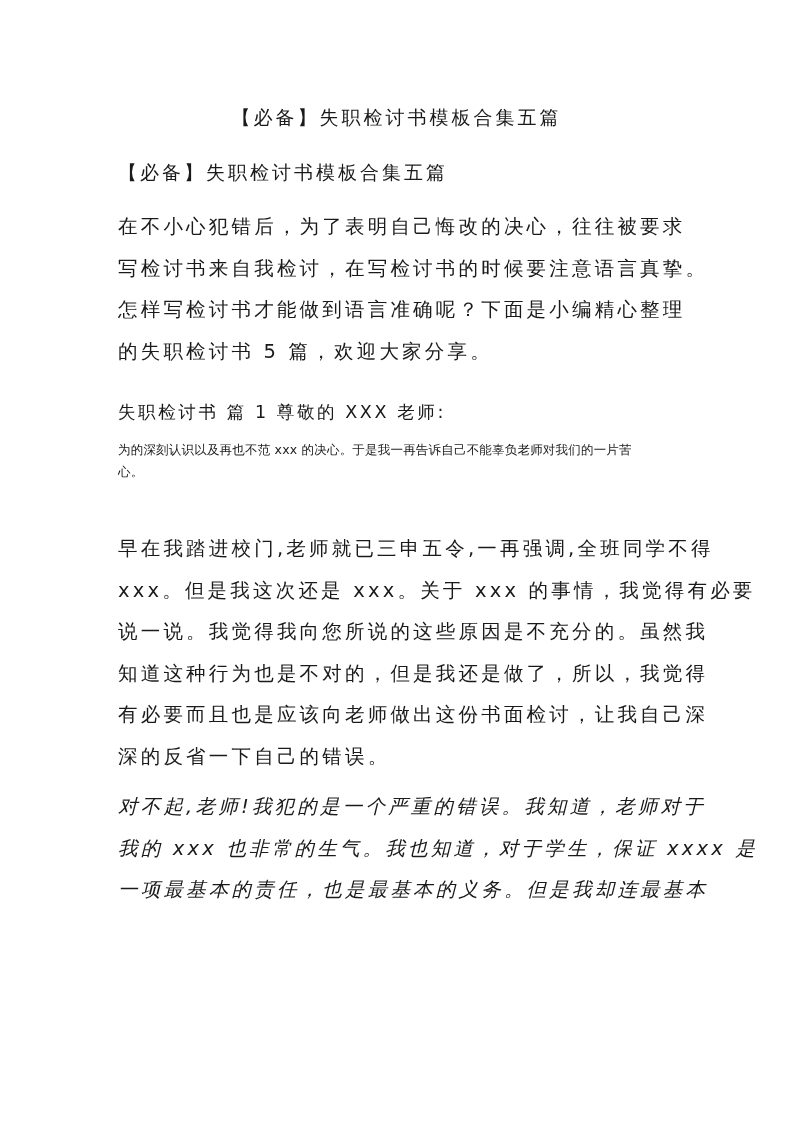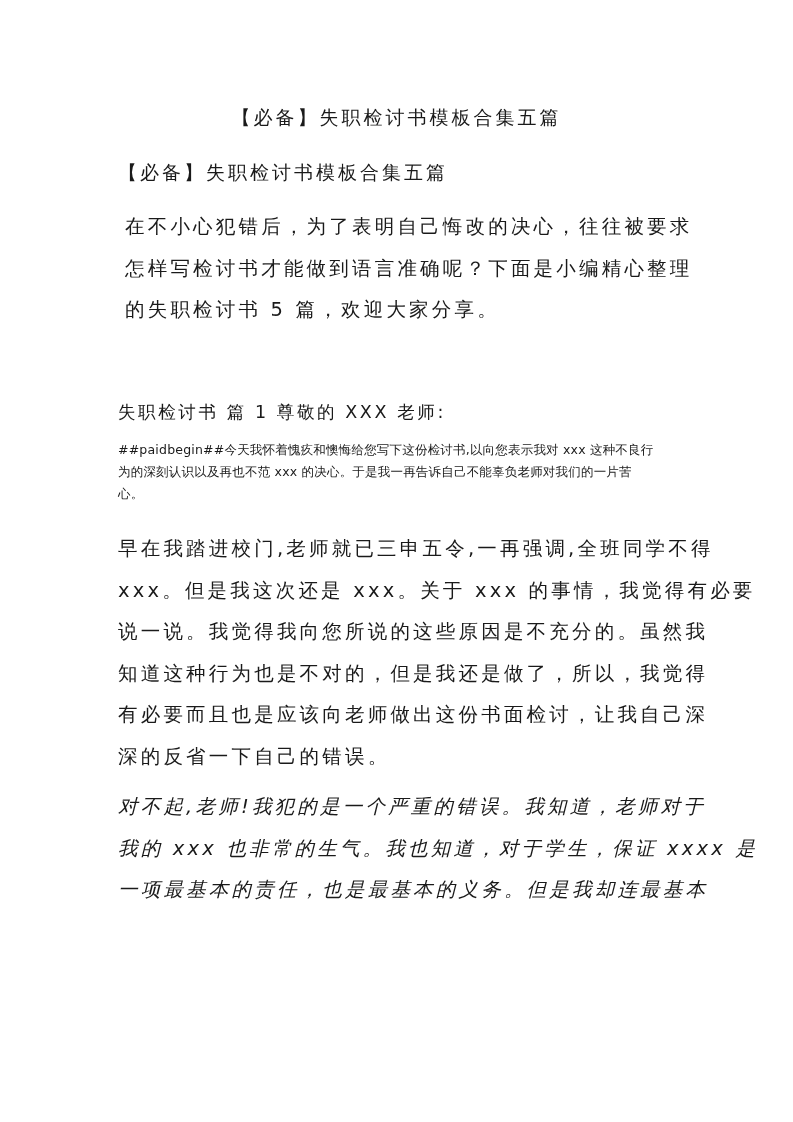--- a/index.html
+++ b/index.html
@@ -2,46 +2,46 @@
 <html><head>
 <meta charset="utf-8">
 <style>
   html, body { margin: 0; padding: 0; background: #ffffff; }
   body { width: 793px; height: 1122px; position: relative; overflow: hidden; color: #1a1a1a; font-family: "DejaVu Sans", "Liberation Sans", sans-serif; }
   .page { position: absolute; left: 0; top: 0; width: 793px; height: 1122px; }
   .doc-title { position: absolute; left: 0; width: 793px; top: 102px; text-align: center; font-size: 19px; letter-spacing: 3px; line-height: 30px; }
   .sub-title { position: absolute; left: 118px; top: 157px; font-size: 19px; letter-spacing: 3px; line-height: 30px; white-space: nowrap; }
   .para { position: absolute; left: 118px; width: 560px; font-size: 19.5px; line-height: 41.5px; letter-spacing: 3.2px; text-align: justify; }
   .para .line { display: block; white-space: nowrap; }
-  .p-intro { top: 206px; margin-left: 7px; }
+  .p-intro { top: 206px; }
   .p-section { top: 397px; font-size: 17.5px; letter-spacing: 2.6px; line-height: 30px; }
   .p-small { position: absolute; left: 118px; width: 565px; top: 439px; font-size: 12.5px; line-height: 22px; letter-spacing: 0.2px; }
   .p-small .line { display: block; white-space: nowrap; }
   .p-1 { top: 528px; }
   .p-2 { top: 786px; font-style: italic; }
 </style>
 </head>
 <body>
 
 <div class="page">
   <div class="doc-title">【必备】失职检讨书模板合集五篇</div>
   <div class="sub-title">【必备】失职检讨书模板合集五篇</div>
 
   <div class="para p-intro">
     <span class="line"> 在不小心犯错后，为了表明自己悔改的决心，往往被要求</span>
+    <span class="line">写检讨书来自我检讨，在写检讨书的时候要注意语言真挚。</span>
     <span class="line">怎样写检讨书才能做到语言准确呢？下面是小编精心整理</span>
     <span class="line">的失职检讨书 5 篇，欢迎大家分享。</span>
   </div>
 
   <div class="para p-section">
     <span class="line">失职检讨书  篇 1  尊敬的 XXX 老师:</span>
   </div>
 
   <div class="p-small">
-    <span class="line">##paidbegin##今天我怀着愧疚和懊悔给您写下这份检讨书,以向您表示我对 xxx 这种不良行</span>
     <span class="line">为的深刻认识以及再也不范 xxx 的决心。于是我一再告诉自己不能辜负老师对我们的一片苦</span>
     <span class="line">心。</span>
   </div>
 
   <div class="para p-1">
     <span class="line">早在我踏进校门,老师就已三申五令,一再强调,全班同学不得</span>
     <span class="line">xxx。但是我这次还是 xxx。关于 xxx 的事情，我觉得有必要</span>
     <span class="line">说一说。我觉得我向您所说的这些原因是不充分的。虽然我</span>
     <span class="line">知道这种行为也是不对的，但是我还是做了，所以，我觉得</span>
     <span class="line">有必要而且也是应该向老师做出这份书面检讨，让我自己深</span>

